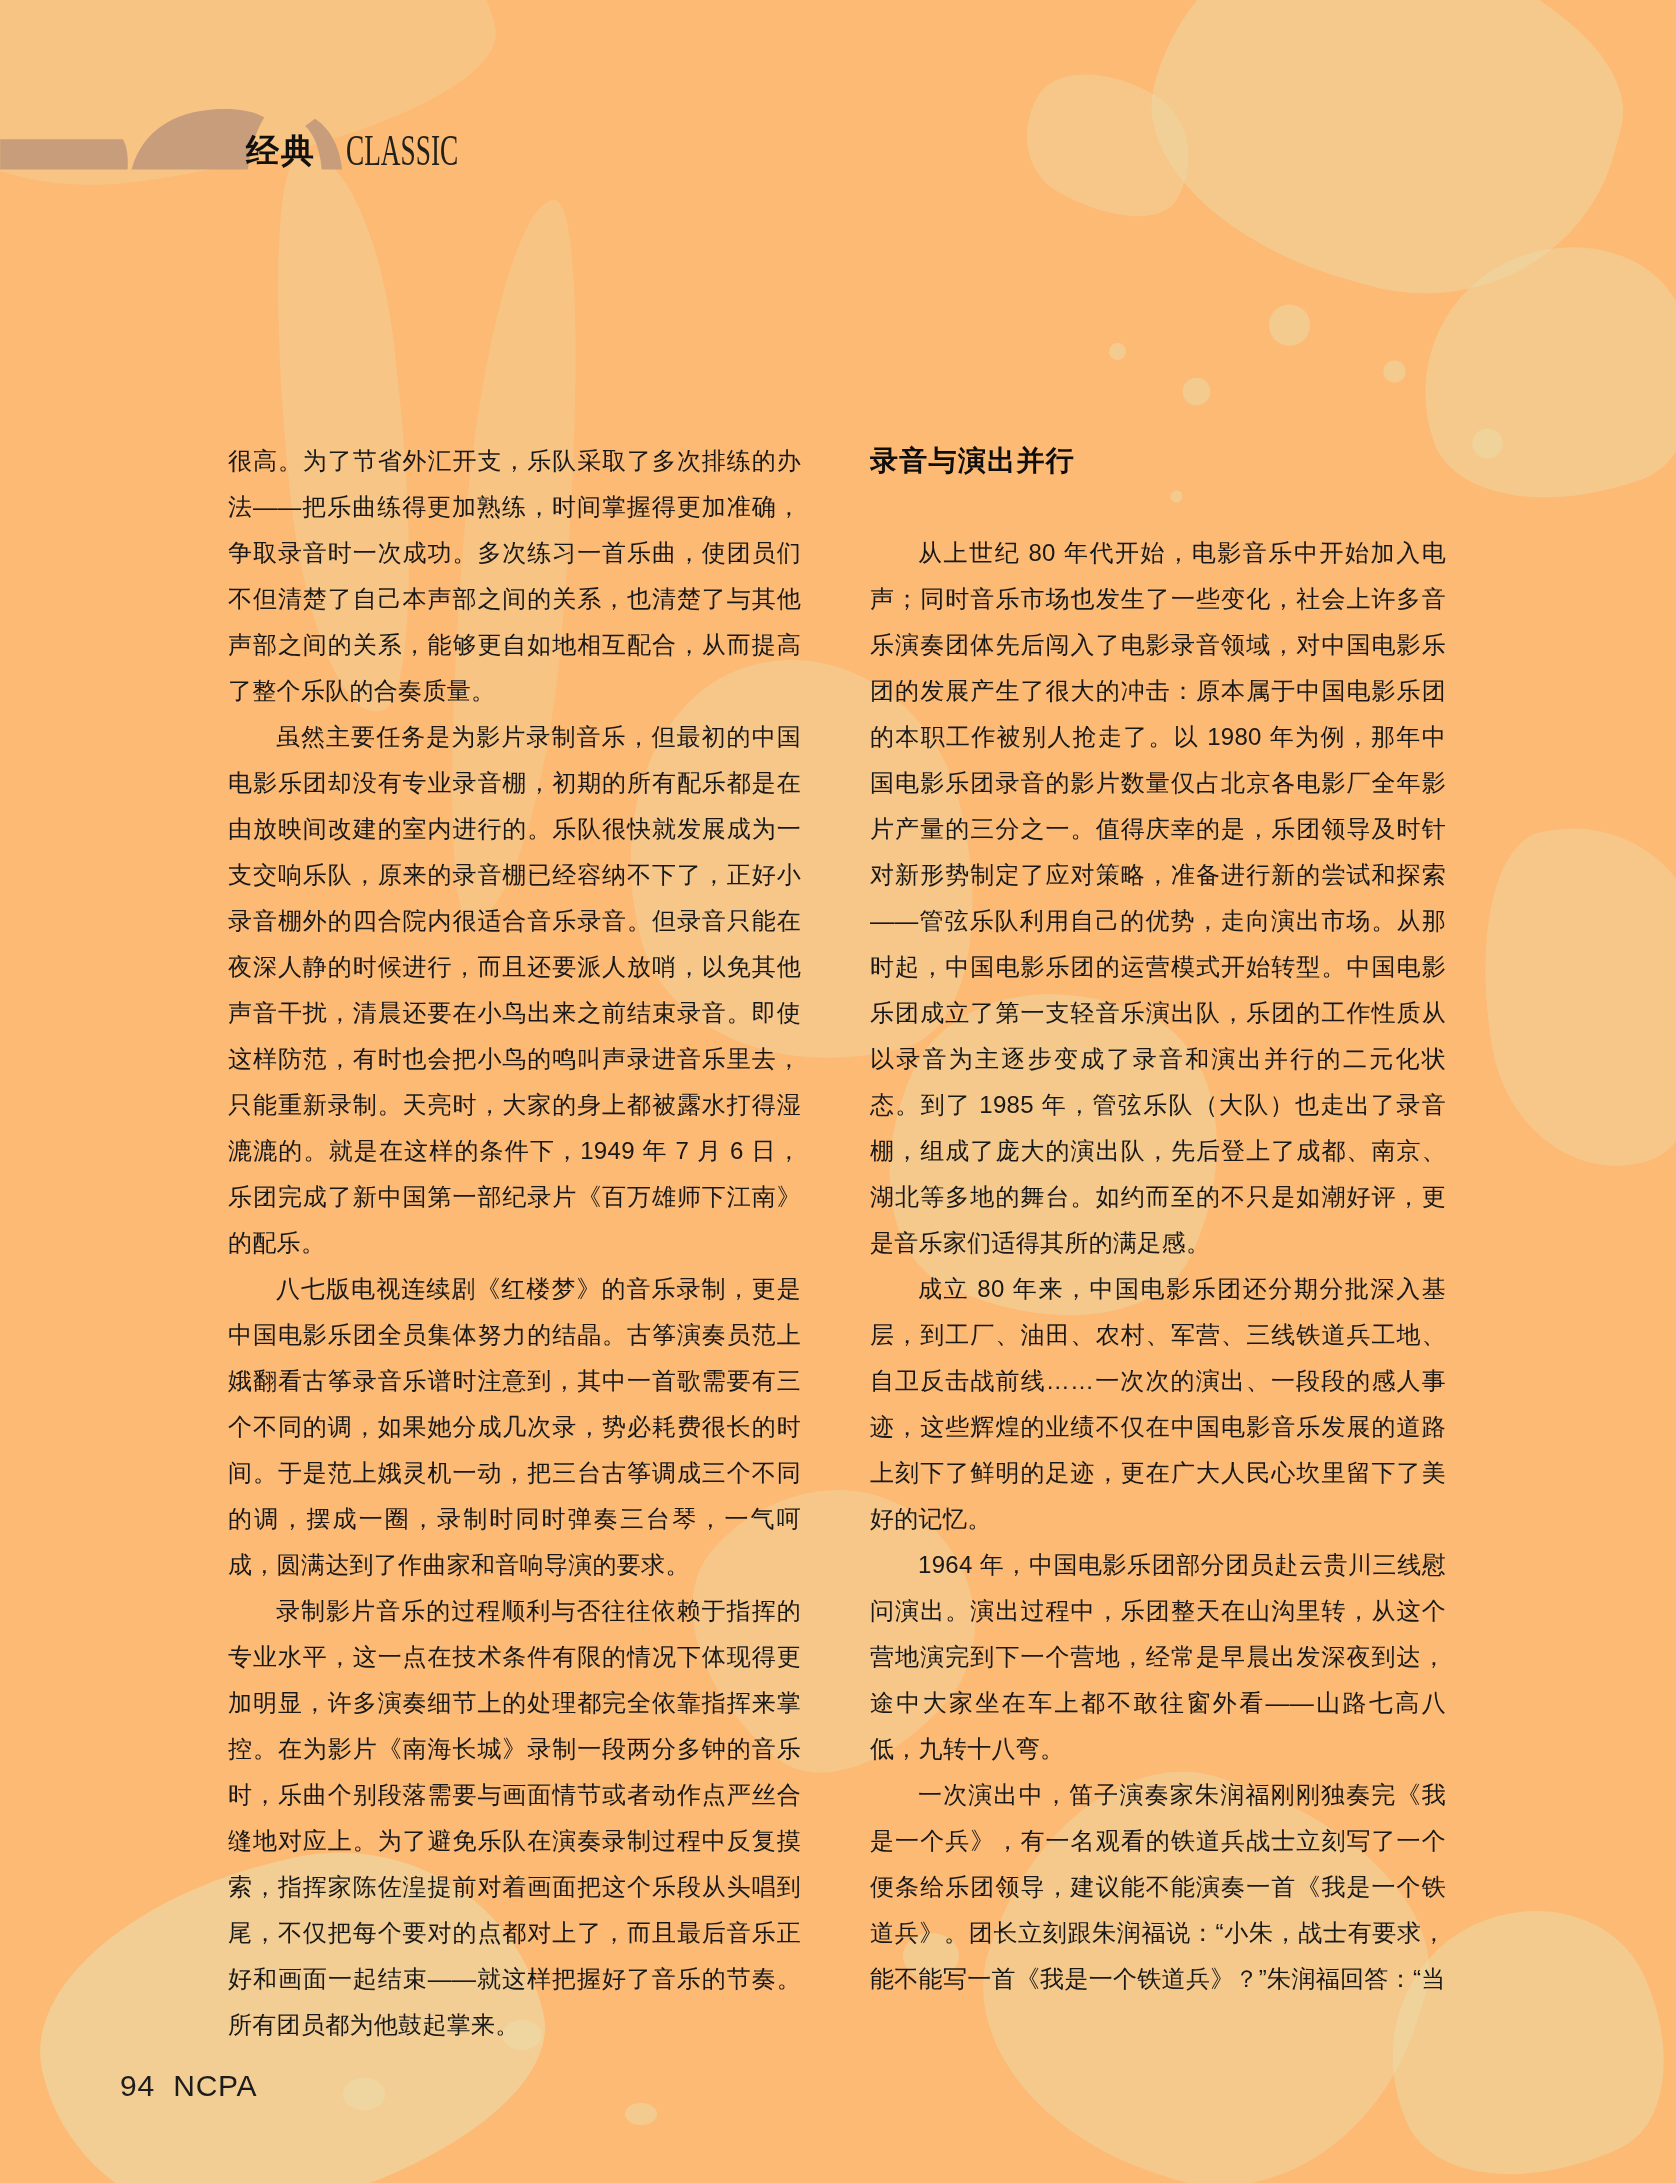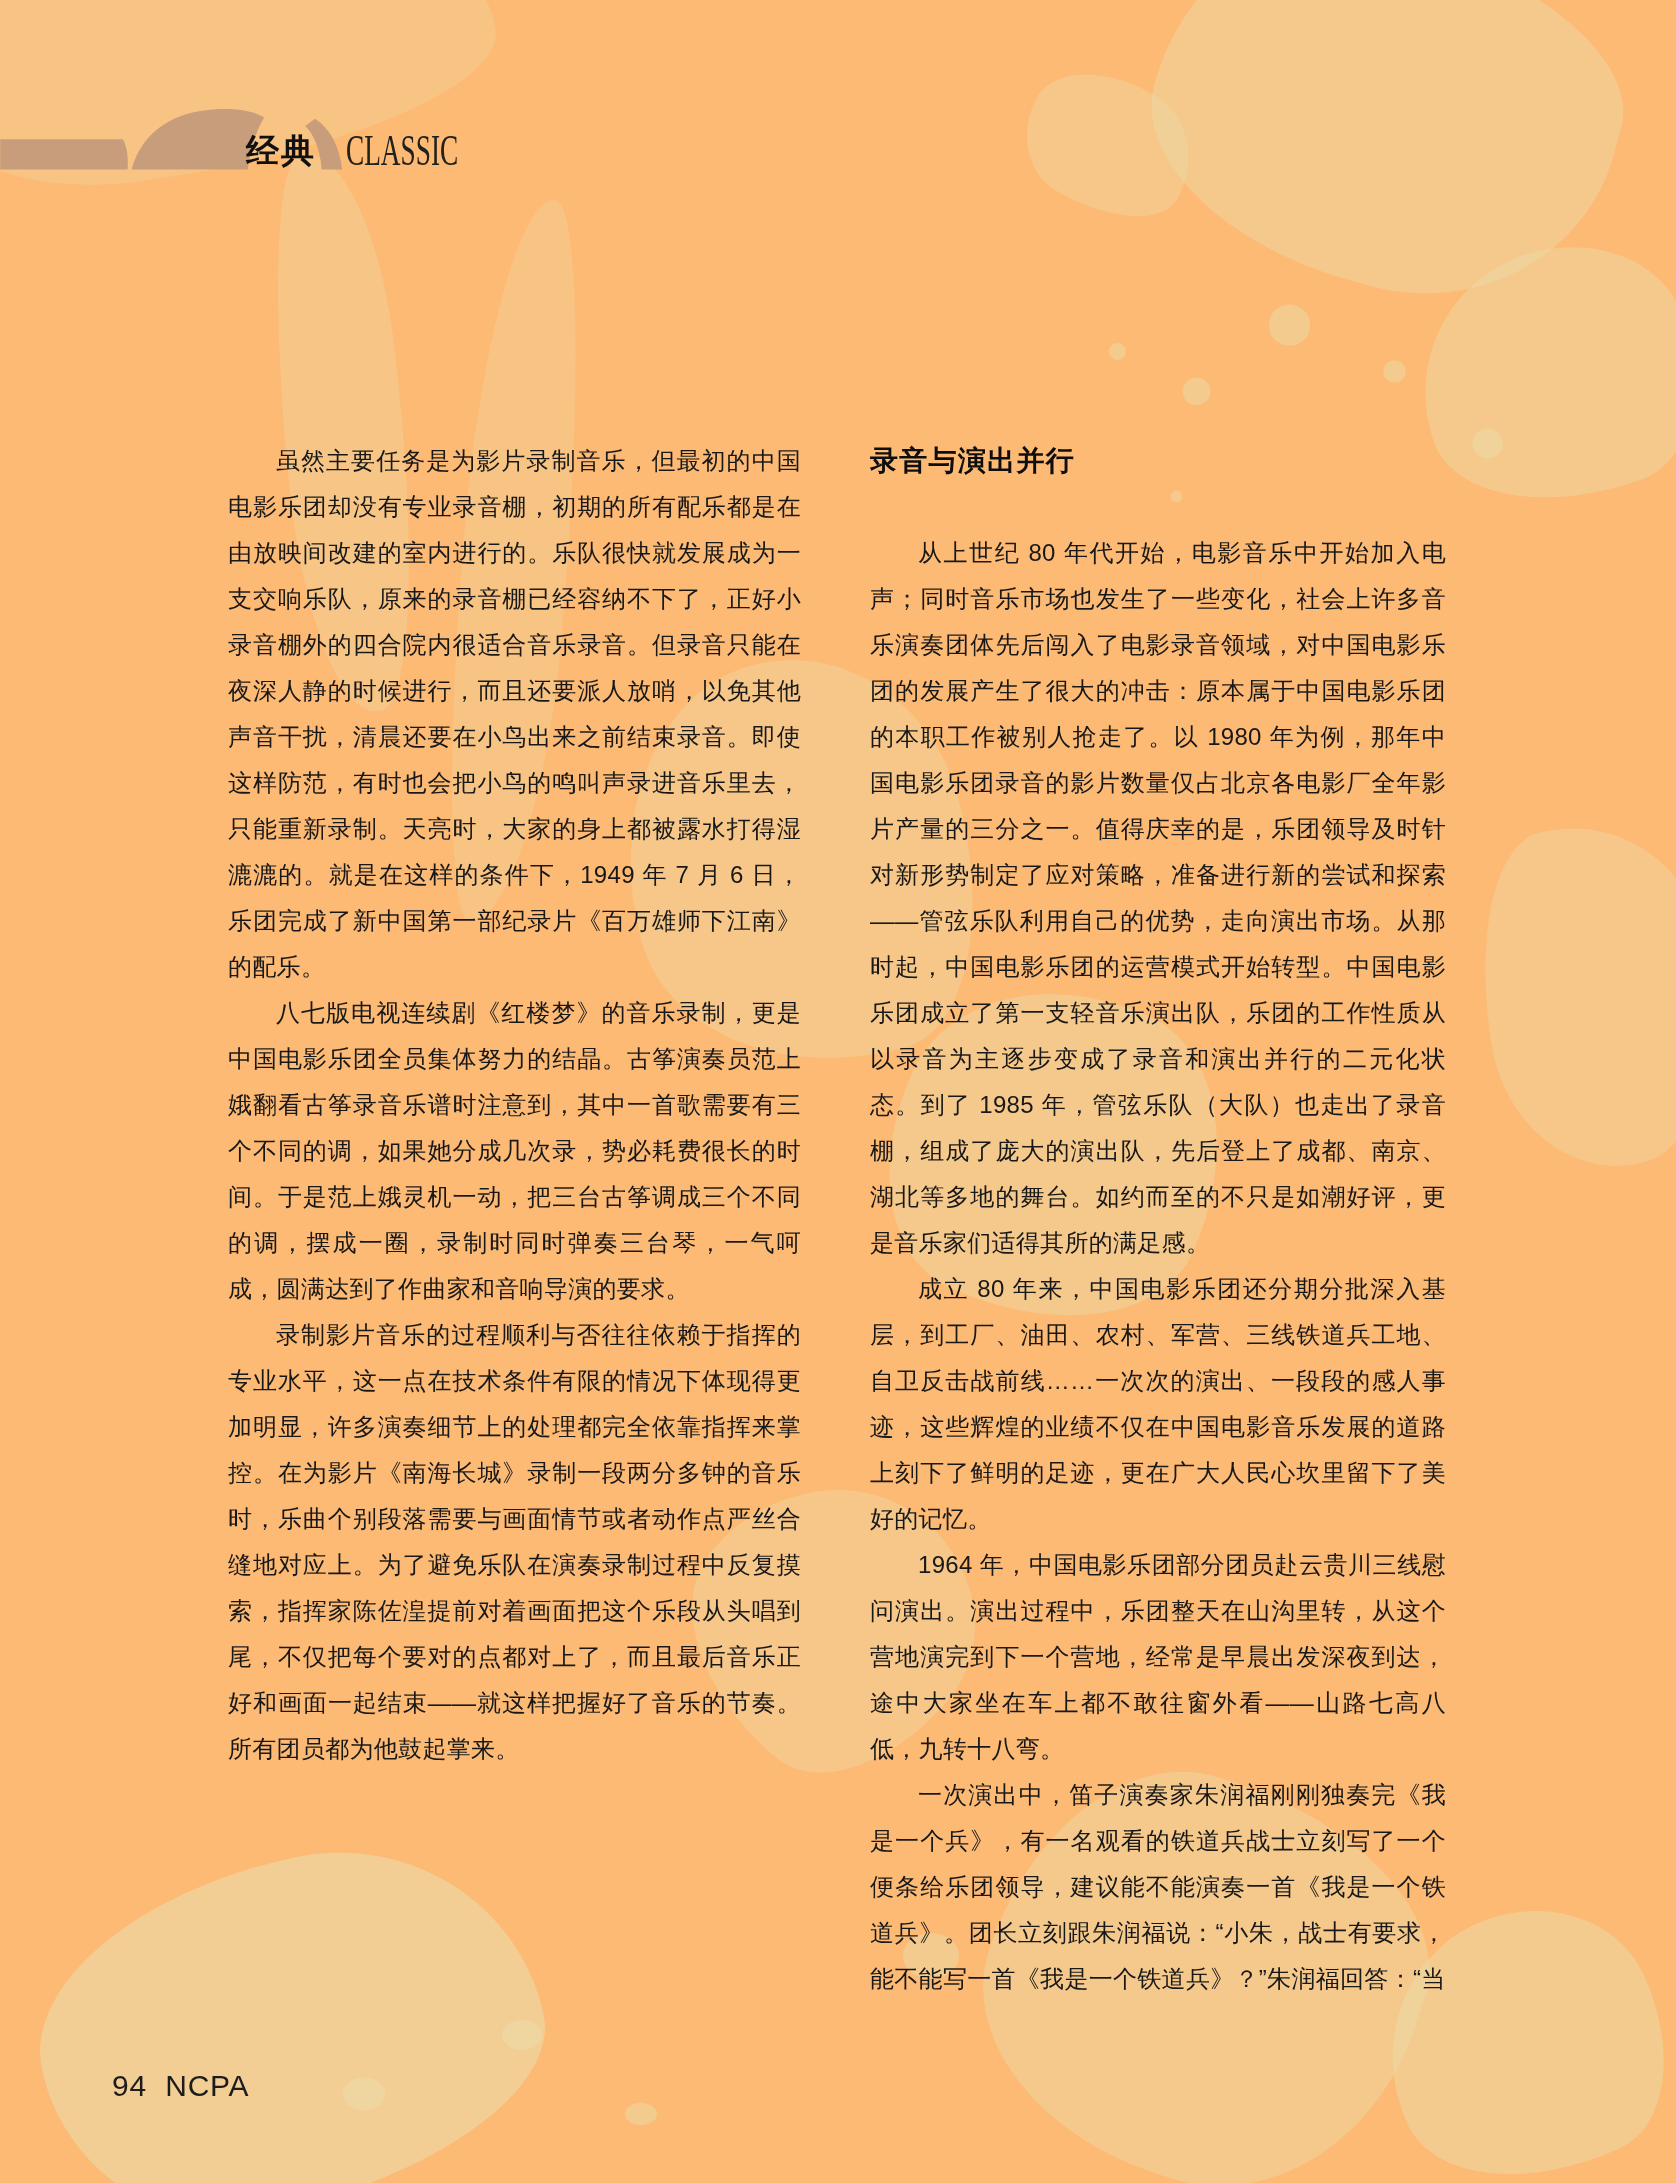--- a/index.html
+++ b/index.html
@@ -56,21 +56,21 @@
   }
   .col p.noindent{text-indent:0;}
   .col h2{
     margin:0 0 46px 0;
     font-size:28px;line-height:46px;
     font-weight:800;color:#0e0e0e;
     letter-spacing:1.3px;
   }
   
   .footer{
-    position:absolute;left:112px;top:2069px;
+    position:absolute;left:120px;top:2069px;
     font-size:30px;line-height:33px;color:#1c1c1c;
     letter-spacing:0.7px;
   }
   .footer .brand{margin-left:18.5px;font-weight:500;}
 </style>
 </head>
 <body>
 
 <div class="page">
 
@@ -92,20 +92,21 @@
 
   <svg class="header-ornament" width="502" height="198" viewBox="0 0 760 300">
     <path d="M0 211 H186 C193 224 194 240 193 257 H0 Z" fill="#c89d7b"></path>
     <path d="M199 257 C216 196 266 170 322 166 C360 163 388 170 400 178 C387 199 379 227 375 257 Z" fill="#c89d7b"></path>
     <path d="M477 180 C503 197 515 227 518 257 L487 257 C485 227 475 203 462 191 Z" fill="#c89d7b"></path>
   </svg>
   <span class="cat-cn">经典</span>
   <span class="cat-en">CLASSIC</span>
 
   <section class="col col-left">
+    <p class="noindent">很高。为了节省外汇开支，乐队采取了多次排练的办法——把乐曲练得更加熟练，时间掌握得更加准确，争取录音时一次成功。多次练习一首乐曲，使团员们不但清楚了自己本声部之间的关系，也清楚了与其他声部之间的关系，能够更自如地相互配合，从而提高了整个乐队的合奏质量。</p>
     <p>虽然主要任务是为影片录制音乐，但最初的中国电影乐团却没有专业录音棚，初期的所有配乐都是在由放映间改建的室内进行的。乐队很快就发展成为一支交响乐队，原来的录音棚已经容纳不下了，正好小录音棚外的四合院内很适合音乐录音。但录音只能在夜深人静的时候进行，而且还要派人放哨，以免其他声音干扰，清晨还要在小鸟出来之前结束录音。即使这样防范，有时也会把小鸟的鸣叫声录进音乐里去，只能重新录制。天亮时，大家的身上都被露水打得湿漉漉的。就是在这样的条件下，1949 年 7 月 6 日，乐团完成了新中国第一部纪录片《百万雄师下江南》的配乐。</p>
     <p>八七版电视连续剧《红楼梦》的音乐录制，更是中国电影乐团全员集体努力的结晶。古筝演奏员范上娥翻看古筝录音乐谱时注意到，其中一首歌需要有三个不同的调，如果她分成几次录，势必耗费很长的时间。于是范上娥灵机一动，把三台古筝调成三个不同的调，摆成一圈，录制时同时弹奏三台琴，一气呵成，圆满达到了作曲家和音响导演的要求。</p>
     <p>录制影片音乐的过程顺利与否往往依赖于指挥的专业水平，这一点在技术条件有限的情况下体现得更加明显，许多演奏细节上的处理都完全依靠指挥来掌控。在为影片《南海长城》录制一段两分多钟的音乐时，乐曲个别段落需要与画面情节或者动作点严丝合缝地对应上。为了避免乐队在演奏录制过程中反复摸索，指挥家陈佐湟提前对着画面把这个乐段从头唱到尾，不仅把每个要对的点都对上了，而且最后音乐正好和画面一起结束——就这样把握好了音乐的节奏。所有团员都为他鼓起掌来。</p>
   </section>
 
   <section class="col col-right">
     <h2>录音与演出并行</h2>
     <p>从上世纪 80 年代开始，电影音乐中开始加入电声；同时音乐市场也发生了一些变化，社会上许多音乐演奏团体先后闯入了电影录音领域，对中国电影乐团的发展产生了很大的冲击：原本属于中国电影乐团的本职工作被别人抢走了。以 1980 年为例，那年中国电影乐团录音的影片数量仅占北京各电影厂全年影片产量的三分之一。值得庆幸的是，乐团领导及时针对新形势制定了应对策略，准备进行新的尝试和探索——管弦乐队利用自己的优势，走向演出市场。从那时起，中国电影乐团的运营模式开始转型。中国电影乐团成立了第一支轻音乐演出队，乐团的工作性质从以录音为主逐步变成了录音和演出并行的二元化状态。到了 1985 年，管弦乐队（大队）也走出了录音棚，组成了庞大的演出队，先后登上了成都、南京、湖北等多地的舞台。如约而至的不只是如潮好评，更是音乐家们适得其所的满足感。</p>
     <p>成立 80 年来，中国电影乐团还分期分批深入基层，到工厂、油田、农村、军营、三线铁道兵工地、自卫反击战前线……一次次的演出、一段段的感人事迹，这些辉煌的业绩不仅在中国电影音乐发展的道路上刻下了鲜明的足迹，更在广大人民心坎里留下了美好的记忆。</p>
     <p>1964 年，中国电影乐团部分团员赴云贵川三线慰问演出。演出过程中，乐团整天在山沟里转，从这个营地演完到下一个营地，经常是早晨出发深夜到达，途中大家坐在车上都不敢往窗外看——山路七高八低，九转十八弯。</p>

